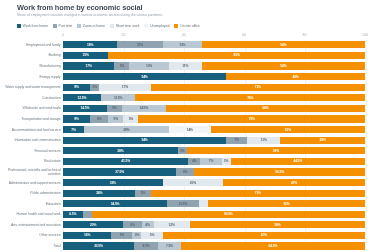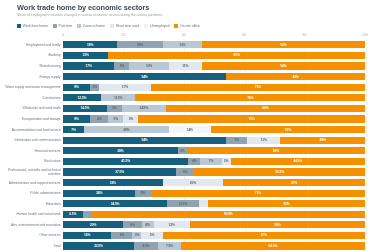--- a/index.html
+++ b/index.html
@@ -58,21 +58,21 @@
   .seg-label {
     font-size: 3.3px; font-weight: 700; white-space: nowrap;
     letter-spacing: -0.15px;
   }
 </style>
 </head>
 <body>
 
 <div id="root">
 
-  <div class="title">Work trade home by economic sectors</div>
+  <div class="title">Work from home by economic social</div>
   <div class="subtitle">Share of employment situation changed in various economic sectors during the corona pandemic</div>
 
   <div class="legend" id="legend">
       <div class="legend-item">
         <span class="legend-swatch" style="background: rgb(23, 96, 125);"></span>
         <span class="legend-label">Work from home</span>
       </div>
       <div class="legend-item">
         <span class="legend-swatch" style="background: rgb(143, 163, 176);"></span>
         <span class="legend-label">Part time</span>

